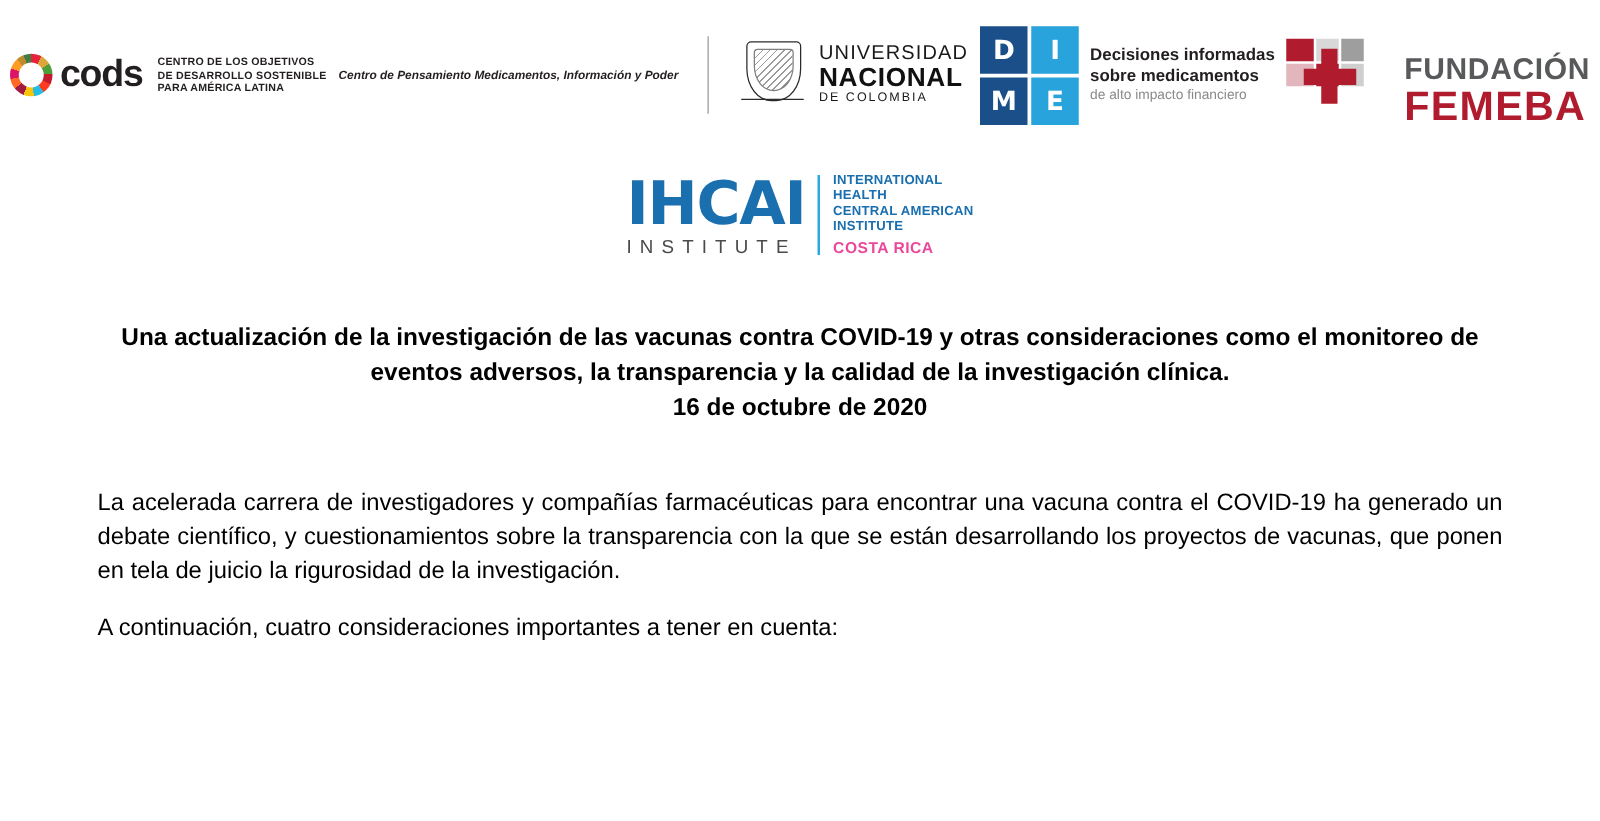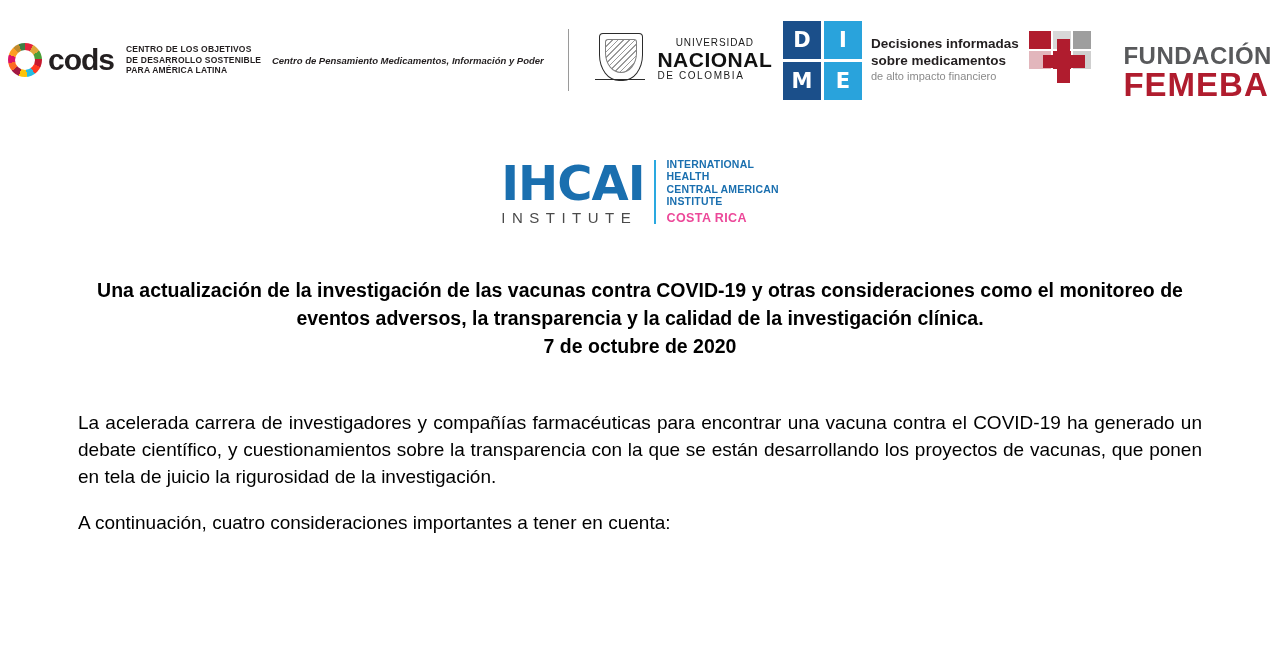--- a/index.html
+++ b/index.html
@@ -117,21 +117,21 @@
       repeating-linear-gradient(135deg, #7a7a7a 0 1px, transparent 1px 4px);
     opacity: .75;
   }
   .unal-seal .ring {
     position: absolute;
     left: 2px; top: 48px;
     width: 50px; height: 8px;
     border-top: 1.4px solid #2b2b2b;
   }
   .unal-text { line-height: 1.05; }
-  .unal-text .l1 { font-size: 10px; letter-spacing: .9px; color: #1a1a1a; text-align: center; }
+  .unal-text .l1 { font-size: 16px; letter-spacing: .9px; color: #1a1a1a; text-align: center; }
   .unal-text .l2 { font-size: 21px; font-weight: bold; letter-spacing: .5px; color: #111; }
   .unal-text .l3 { font-size: 10px; letter-spacing: 1.6px; color: #1a1a1a; }
   .unal-divider {
     width: 1px;
     height: 62px;
     background: #9a9a9a;
     margin: 0 14px;
     flex: none;
   }
 
@@ -185,21 +185,21 @@
   }
   .femeba-text .f2 {
     font-size: 33px; font-weight: bold; letter-spacing: 1px; color: #b01c2e;
   }
 
   
   .ihcai-row {
     display: flex;
     justify-content: center;
     align-items: center;
-    margin-top: 62px;
+    margin-top: 42px;
   }
   .ihcai {
     display: flex;
     align-items: center;
     gap: 10px;
   }
   .ihcai-left { line-height: 1; }
   .ihcai-left .big {
     font-size: 48px;
     font-weight: bold;
@@ -339,20 +339,20 @@
         <div class="line">CENTRAL AMERICAN</div>
         <div class="line">INSTITUTE</div>
         <div class="cr">COSTA RICA</div>
       </div>
     </div>
   </div>
 
   <div class="doc">
     <div class="title-block">
       <div>Una actualización de la investigación de las vacunas contra COVID-19 y otras consideraciones como el monitoreo de eventos adversos, la transparencia y la calidad de la investigación clínica.</div>
-      <div>7 de octubre de 2020</div>
+      <div>16 de octubre de 2020</div>
     </div>
 
     <p class="body-text p1">La acelerada carrera de investigadores y compañías farmacéuticas para encontrar una vacuna contra el COVID-19 ha generado un debate científico, y cuestionamientos sobre la transparencia con la que se están desarrollando los proyectos de vacunas, que ponen en tela de juicio la rigurosidad de la investigación.</p>
     <p class="body-text p2">A continuación, cuatro consideraciones importantes a tener en cuenta:</p>
   </div>
 
 </div>
 
 </body></html>

